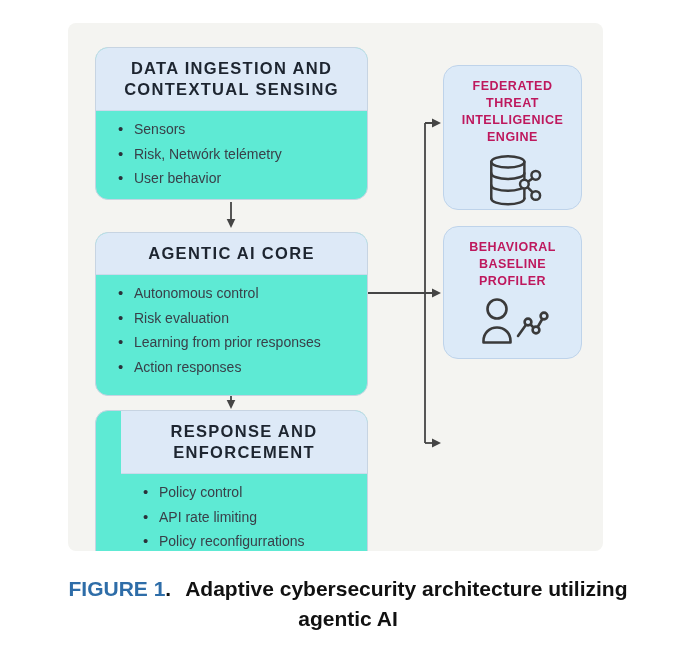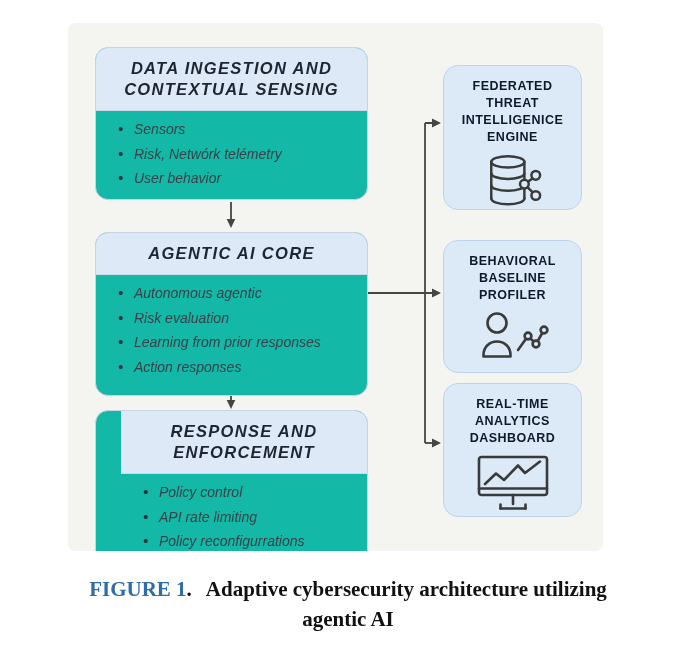--- a/index.html
+++ b/index.html
@@ -9,22 +9,22 @@
     font-family:"Liberation Sans", sans-serif; overflow:hidden;
   }
   .panel {
     position:absolute; left:68px; top:23px; width:535px; height:528px;
     background:#f4f4f1; border-radius:8px; overflow:hidden;
   }
   .connectors { position:absolute; left:0; top:0; width:535px; height:528px; }
 
   
   .flow-box {
-    position:absolute; left:27px; width:273px; background:#14b8a6;
-    border:1.5px solid #c7d4e2; border-radius:13px; overflow:hidden;font-style:italic;
+    position:absolute; left:27px; width:273px; background:#5eead4;
+    border:1.5px solid #c7d4e2; border-radius:13px; overflow:hidden;
   }
   .flow-box .hd {
     background:#dde9f7; border-bottom:1px solid #ccdaeb;
     text-align:center; padding:10px 8px;
     font-size:16.5px; font-weight:bold; letter-spacing:1.3px;
     color:#1d2530; line-height:1.27;
   }
   .flow-box ul { list-style:none; padding:11px 10px 8px 22px; }
   .flow-box li {
     position:relative; padding-left:16px; margin-bottom:10px;
@@ -38,31 +38,31 @@
   #flow2 { top:387px; height:165px; border-bottom-left-radius:0; border-bottom-right-radius:0;padding-left:25px; }
 
   
   .svc-box {
     position:absolute; left:375px; width:139px;
     background:#dceaf8; border:1.5px solid #bed3ea; border-radius:15px;
     display:flex; flex-direction:column; align-items:center; padding-top:12px;
   }
   .svc-box .ttl {
     width:118px; text-align:center; font-size:12.5px; font-weight:bold;
-    letter-spacing:0.5px; color:#0f172a; line-height:1.36;
+    letter-spacing:0.5px; color:#be185d; line-height:1.36;
   }
   .svc-box .icon { margin-top:7px; }
   #svc0 { top:42px;  height:145px; }
-  #svc1 { top:217px; height:133px; }
+  #svc1 { top:203px; height:133px; }
   #svc2 { top:360px; height:134px; }
 
   
   .caption {
     position:absolute; left:0; top:574px; width:696px; text-align:center;
-    font-weight:bold; font-size:21px; color:#111111; line-height:1.45;font-family:Liberation Serif, serif;
+    font-weight:bold; font-size:21px; color:#111111; line-height:1.45;
   }
   .caption .fig-label { color:#2e6da8; }
   .caption .fig-period { color:#141414; margin-right:14px; }
 </style>
 </head>
 <body>
 
 <div class="page">
   <div class="panel">
 
@@ -89,21 +89,21 @@
       <ul>
         <li>Sensors</li>
         <li>Risk, Netwórk telémetry</li>
         <li>User behavior</li>
       </ul>
     </div>
 
     <div class="flow-box" id="flow1">
       <div class="hd">AGENTIC AI CORE</div>
       <ul>
-        <li>Autonomous agentic</li>
+        <li>Autonomous control</li>
         <li>Risk evaluation</li>
         <li>Learning from prior responses</li>
         <li>Action responses</li>
       </ul>
     </div>
 
     <div class="flow-box" id="flow2">
       <div class="hd">RESPONSE AND ENFORCEMENT</div>
       <ul>
         <li>Policy control</li>
@@ -138,34 +138,20 @@
           <circle cx="20" cy="12" r="9.5"></circle>
           <path d="M6.5 45.5 L6.5 44 C6.5 36 12.5 30.5 20 30.5 C27.5 30.5 33.5 36 33.5 44 L33.5 45.5 Z"></path>
           <polyline points="41,39 51,25 59,33 67,19"></polyline>
           <circle cx="51" cy="25" r="3.4" fill="#dceaf8"></circle>
           <circle cx="59" cy="33" r="3.4" fill="#dceaf8"></circle>
           <circle cx="67" cy="19" r="3.4" fill="#dceaf8"></circle>
         </g>
       </svg>
     </div>
 
-    <div class="svc-box" id="svc2">
-      <div class="ttl">REAL-TIME ANALYTICS DASHBOARD</div>
-      <svg class="icon" width="74" height="60" viewBox="0 0 74 60" xmlns="http://www.w3.org/2000/svg">
-        <g stroke="#3a3a3a" stroke-width="2.6" fill="none" stroke-linecap="round" stroke-linejoin="round">
-          <rect x="3" y="3" width="68" height="38" rx="2.5"></rect>
-          <path d="M3 34.5 H71"></path>
-          <polyline points="9,30 20,19.5 28,26 42,11.5 49,19 64,7.5"></polyline>
-          <path d="M37 41 V50"></path>
-          <path d="M24.5 54.5 L49.5 54.5"></path>
-          <path d="M24.5 54.5 V50.5"></path>
-          <path d="M49.5 54.5 V50.5"></path>
-        </g>
-      </svg>
-    </div>
 
   </div>
 
   <div class="caption">
     <div>
       <span class="fig-label">FIGURE 1</span><span class="fig-period">.</span><span>Adaptive cybersecurity architecture utilizing</span>
     </div>
     <div>agentic AI</div>
   </div>
 </div>

